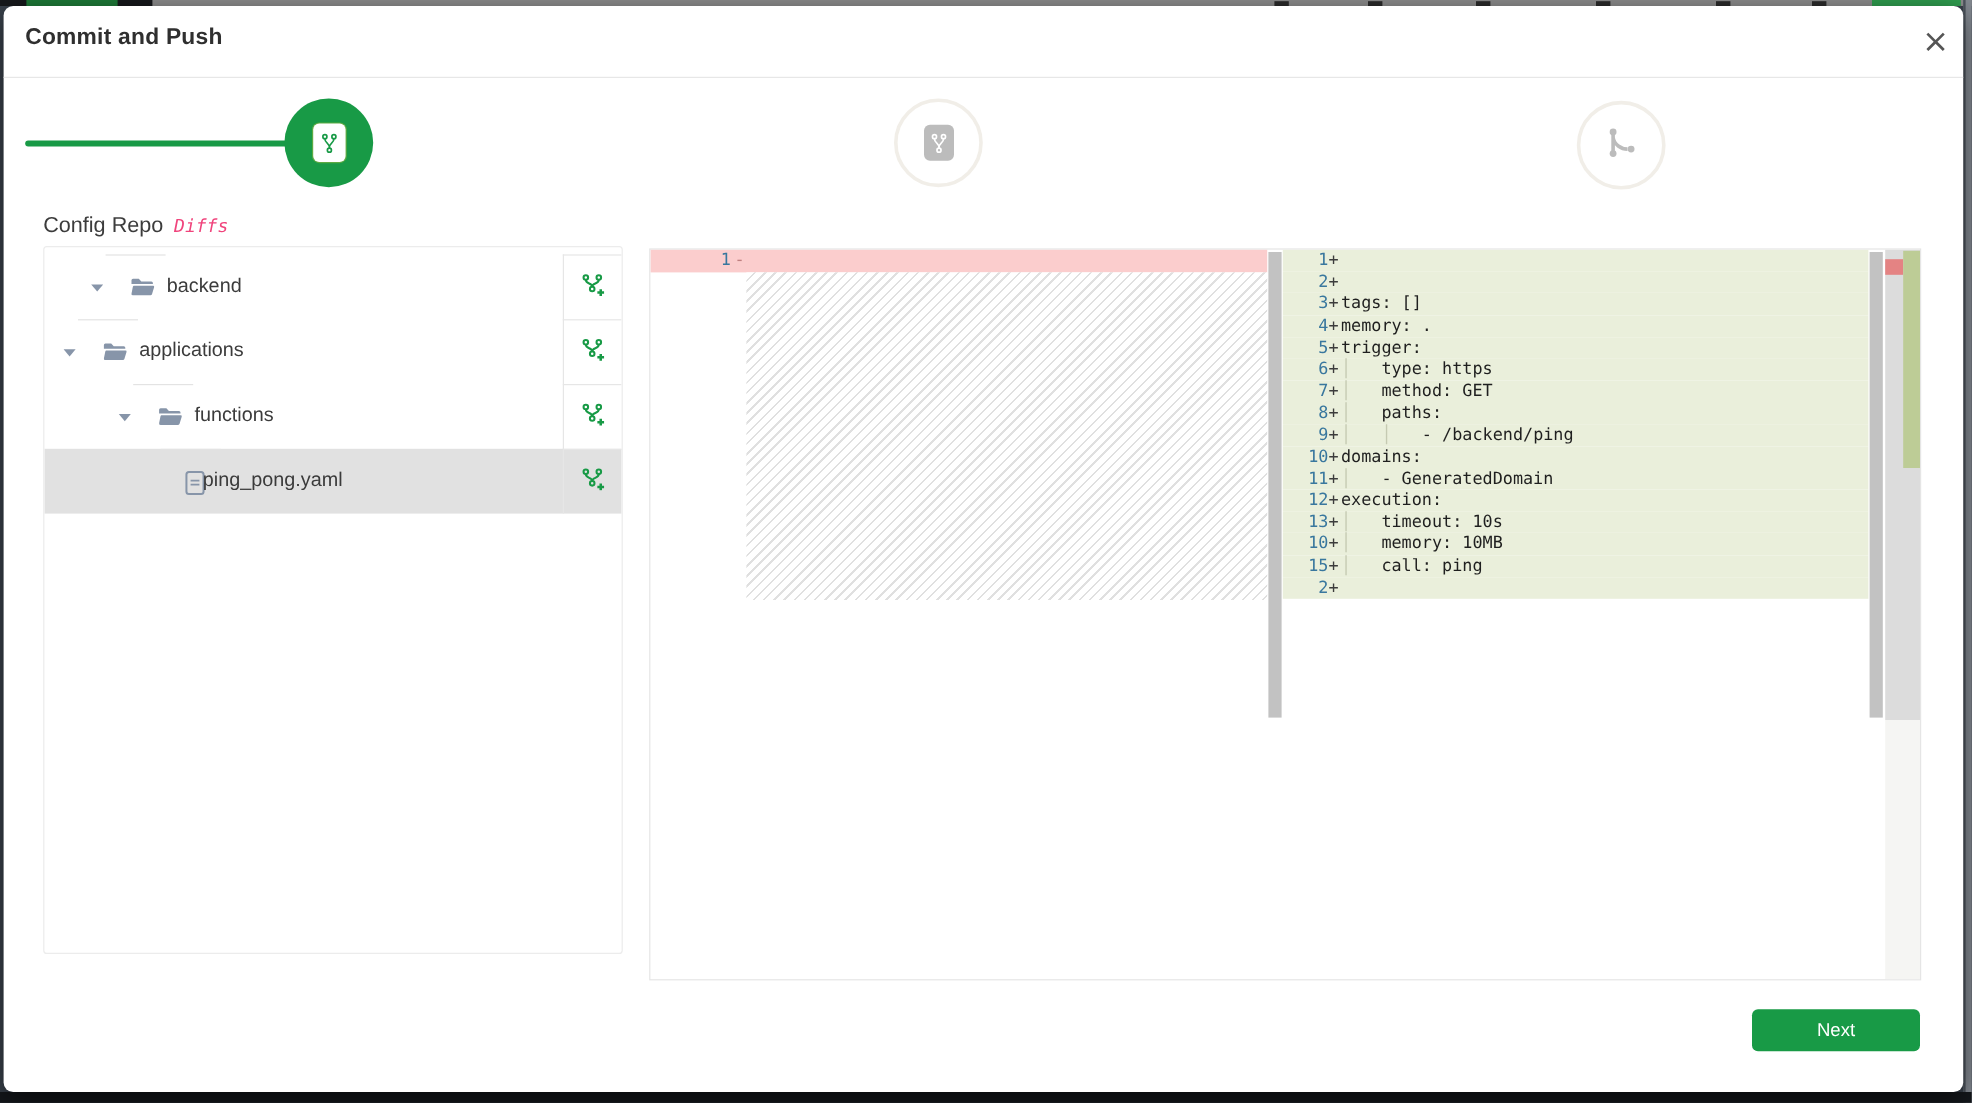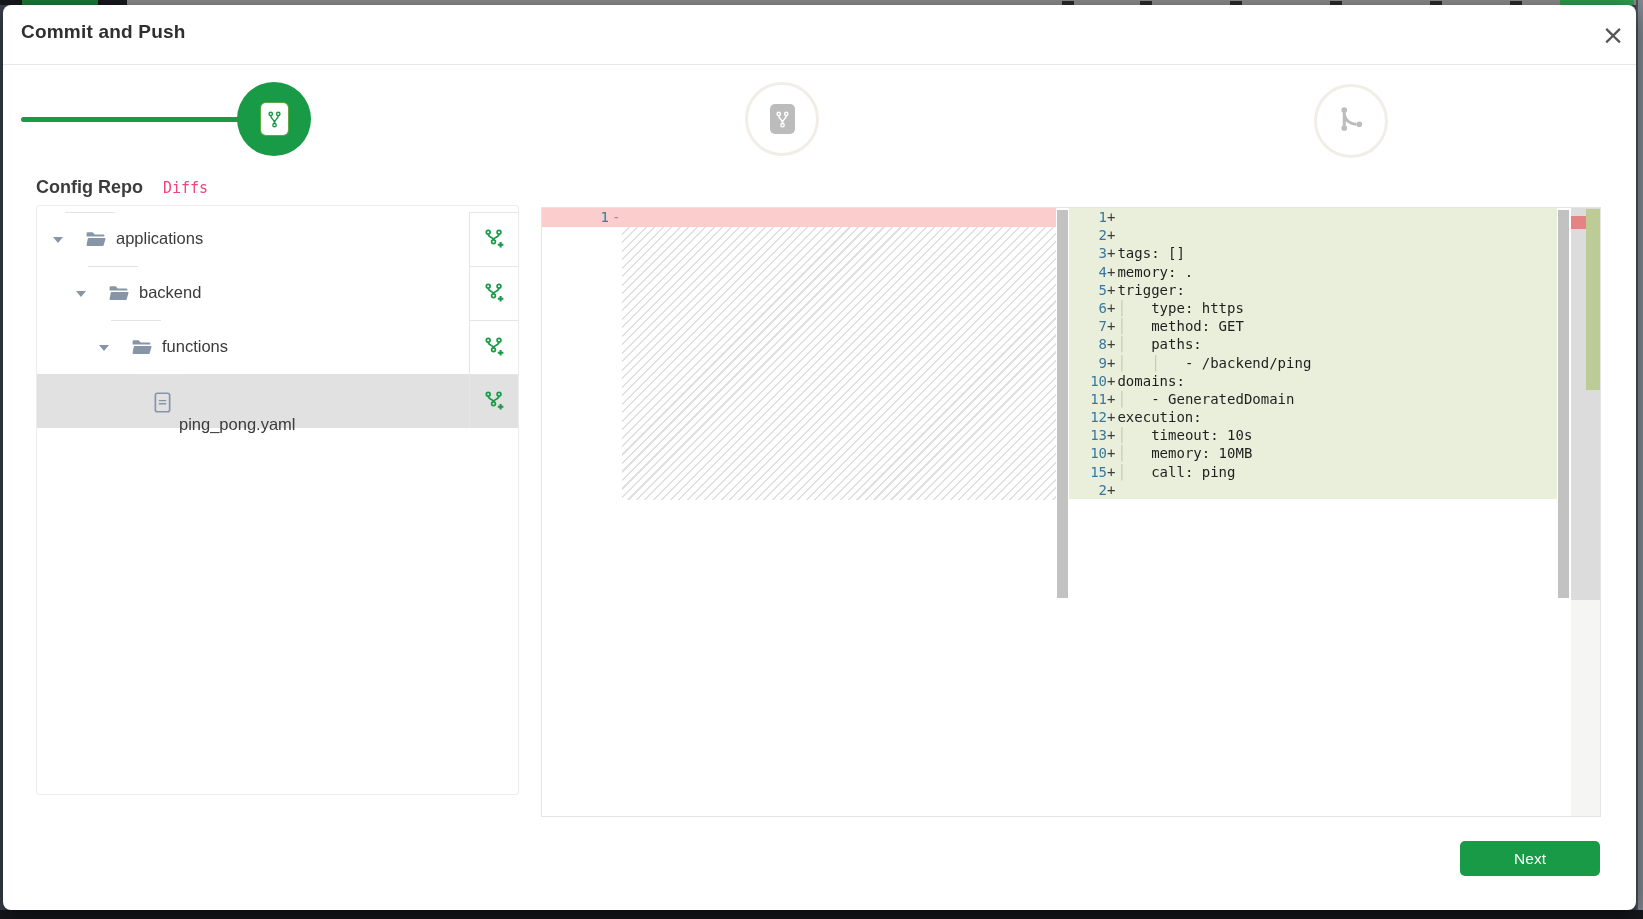--- a/index.html
+++ b/index.html
@@ -27,22 +27,22 @@
   .step-line{position:absolute;left:18px;top:112px;width:221px;height:5px;background:#189a46;border-radius:3px;}
   .step-circle{position:absolute;width:74px;height:74px;border-radius:50%;display:flex;align-items:center;justify-content:center;}
   .step-circle.active{background:#189a46;}
   .step-circle.pending{background:#fff;border:3px solid #f1eee8;}
   .badge{border-radius:5px;display:flex;align-items:center;justify-content:center;}
   .badge.white{background:#fff;width:27px;height:32px;box-shadow:0 0 0 1px rgba(220,200,60,.35);}
   .badge.gray{background:#bcbcbc;width:25px;height:30px;}
 
   
   .section-head{position:absolute;left:33px;top:172px;height:26px;display:flex;align-items:baseline;}
-  .section-title{font-size:18px;font-weight:700;color:#3c3c3c;}
-  .section-tag{font-family:"DejaVu Sans Mono",monospace;font-size:15px;color:#f0447c;margin-left:20px;}
+  .section-title{font-size:18px;font-weight:400;color:#3c3c3c;}
+  .section-tag{font-family:"DejaVu Sans Mono",monospace;font-size:15px;color:#f0447c;margin-left:9px;font-style:italic;}
 
   
   .tree-card{position:absolute;left:33px;top:200px;width:483px;height:590px;background:#fff;
     border:1px solid #ececec;border-radius:3px;padding-top:6px;overflow:hidden;}
   .tree-row{position:relative;height:54px;width:100%;cursor:pointer;}
   .tree-row.selected{background:#e1e1e1;}
   .tree-sep{position:absolute;top:0;height:1px;width:50px;background:#e3e3e3;}
   .caret{position:absolute;top:25px;width:0;height:0;border-left:5px solid transparent;
     border-right:5px solid transparent;border-top:6px solid #8795a9;cursor:pointer;}
   .tree-ico{position:absolute;top:18px;display:block;}
@@ -136,45 +136,45 @@
   </div>
 
   <div class="section-head">
     <span class="section-title">Config Repo</span>
     <span class="section-tag">Diffs</span>
   </div>
 
   <div class="tree-card">
     <div>
         <div class="tree-row">
+          <span class="tree-sep" style="left: 51px;"></span>
+          <span class="caret" style="left: 39px;"></span>
+          <span class="tree-ico" style="left: 71px;"><svg viewBox="0 0 20 16" width="21" height="17">
+              <path d="M1.5 6.2 V3.2 a1.2 1.2 0 0 1 1.2 -1.2 h4.6 l2 2.2 h8 a1.2 1.2 0 0 1 1.2 1.2 v0.8 z" fill="#8795a9"></path>
+              <path d="M3.2 7.6 h15.4 a0.9 0.9 0 0 1 0.86 1.17 l-1.7 5.6 a1.2 1.2 0 0 1 -1.15 0.85 H2.7 a1.2 1.2 0 0 1 -1.17 -1.5 l1.05 -5.2 a1.2 1.2 0 0 1 0.62 -0.92 z" fill="#8795a9"></path>
+            </svg></span>
+          <span class="tree-label" style="left: 102px;">backend</span>
+          <div class="action-cell">
+            <span><svg viewBox="0 0 20 20" width="20" height="20" fill="none" stroke="#189a46" stroke-width="1.7">
+                <circle cx="4.2" cy="4.2" r="1.9"></circle>
+                <circle cx="15" cy="4.2" r="1.9"></circle>
+                <circle cx="9.5" cy="13.8" r="1.9"></circle>
+                <path d="M4.2 6.1 c0 3.8 5.3 2.4 5.3 5.8 M15 6.1 c0 3.8 -5.5 2.4 -5.5 5.8"></path>
+                <path d="M13.8 16.8 h5.6 M16.6 14 v5.6" stroke-width="2.1"></path>
+              </svg></span>
+          </div>
+        </div>
+        <div class="tree-row">
           <span class="tree-sep" style="left: 28px;"></span>
           <span class="caret" style="left: 16px;"></span>
           <span class="tree-ico" style="left: 48px;"><svg viewBox="0 0 20 16" width="21" height="17">
               <path d="M1.5 6.2 V3.2 a1.2 1.2 0 0 1 1.2 -1.2 h4.6 l2 2.2 h8 a1.2 1.2 0 0 1 1.2 1.2 v0.8 z" fill="#8795a9"></path>
               <path d="M3.2 7.6 h15.4 a0.9 0.9 0 0 1 0.86 1.17 l-1.7 5.6 a1.2 1.2 0 0 1 -1.15 0.85 H2.7 a1.2 1.2 0 0 1 -1.17 -1.5 l1.05 -5.2 a1.2 1.2 0 0 1 0.62 -0.92 z" fill="#8795a9"></path>
             </svg></span>
           <span class="tree-label" style="left: 79px;">applications</span>
-          <div class="action-cell">
-            <span><svg viewBox="0 0 20 20" width="20" height="20" fill="none" stroke="#189a46" stroke-width="1.7">
-                <circle cx="4.2" cy="4.2" r="1.9"></circle>
-                <circle cx="15" cy="4.2" r="1.9"></circle>
-                <circle cx="9.5" cy="13.8" r="1.9"></circle>
-                <path d="M4.2 6.1 c0 3.8 5.3 2.4 5.3 5.8 M15 6.1 c0 3.8 -5.5 2.4 -5.5 5.8"></path>
-                <path d="M13.8 16.8 h5.6 M16.6 14 v5.6" stroke-width="2.1"></path>
-              </svg></span>
-          </div>
-        </div>
-        <div class="tree-row">
-          <span class="tree-sep" style="left: 51px;"></span>
-          <span class="caret" style="left: 39px;"></span>
-          <span class="tree-ico" style="left: 71px;"><svg viewBox="0 0 20 16" width="21" height="17">
-              <path d="M1.5 6.2 V3.2 a1.2 1.2 0 0 1 1.2 -1.2 h4.6 l2 2.2 h8 a1.2 1.2 0 0 1 1.2 1.2 v0.8 z" fill="#8795a9"></path>
-              <path d="M3.2 7.6 h15.4 a0.9 0.9 0 0 1 0.86 1.17 l-1.7 5.6 a1.2 1.2 0 0 1 -1.15 0.85 H2.7 a1.2 1.2 0 0 1 -1.17 -1.5 l1.05 -5.2 a1.2 1.2 0 0 1 0.62 -0.92 z" fill="#8795a9"></path>
-            </svg></span>
-          <span class="tree-label" style="left: 102px;">backend</span>
           <div class="action-cell">
             <span><svg viewBox="0 0 20 20" width="20" height="20" fill="none" stroke="#189a46" stroke-width="1.7">
                 <circle cx="4.2" cy="4.2" r="1.9"></circle>
                 <circle cx="15" cy="4.2" r="1.9"></circle>
                 <circle cx="9.5" cy="13.8" r="1.9"></circle>
                 <path d="M4.2 6.1 c0 3.8 5.3 2.4 5.3 5.8 M15 6.1 c0 3.8 -5.5 2.4 -5.5 5.8"></path>
                 <path d="M13.8 16.8 h5.6 M16.6 14 v5.6" stroke-width="2.1"></path>
               </svg></span>
           </div>
         </div>
@@ -195,21 +195,21 @@
                 <path d="M13.8 16.8 h5.6 M16.6 14 v5.6" stroke-width="2.1"></path>
               </svg></span>
           </div>
         </div>
         <div class="tree-row selected">
           <span class="tree-sep" style="left: 97px;"></span>
           <span class="tree-ico" style="left: 117px;"><svg viewBox="0 0 16 20" width="17" height="21" fill="none" stroke="#8795a9">
               <rect x="1.2" y="1.2" width="13.6" height="17.6" rx="2" stroke-width="1.6"></rect>
               <path d="M4.5 8.2 h7 M4.5 11.2 h7" stroke-width="1.4"></path>
             </svg></span>
-          <span class="tree-label" style="left: 142px; margin-top: 24px;">ping_pong.yaml</span>
+          <span class="tree-label" style="left: 132px;">ping_pong.yaml</span>
           <div class="action-cell">
             <span><svg viewBox="0 0 20 20" width="20" height="20" fill="none" stroke="#189a46" stroke-width="1.7">
                 <circle cx="4.2" cy="4.2" r="1.9"></circle>
                 <circle cx="15" cy="4.2" r="1.9"></circle>
                 <circle cx="9.5" cy="13.8" r="1.9"></circle>
                 <path d="M4.2 6.1 c0 3.8 5.3 2.4 5.3 5.8 M15 6.1 c0 3.8 -5.5 2.4 -5.5 5.8"></path>
                 <path d="M13.8 16.8 h5.6 M16.6 14 v5.6" stroke-width="2.1"></path>
               </svg></span>
           </div>
         </div>

